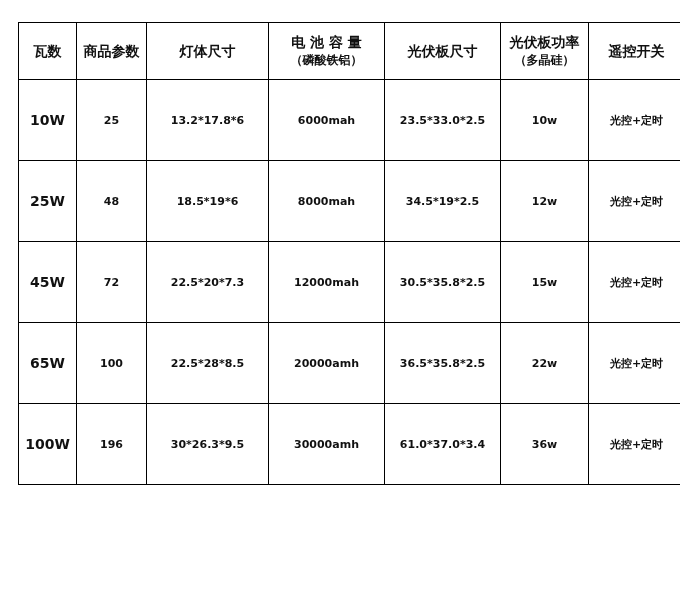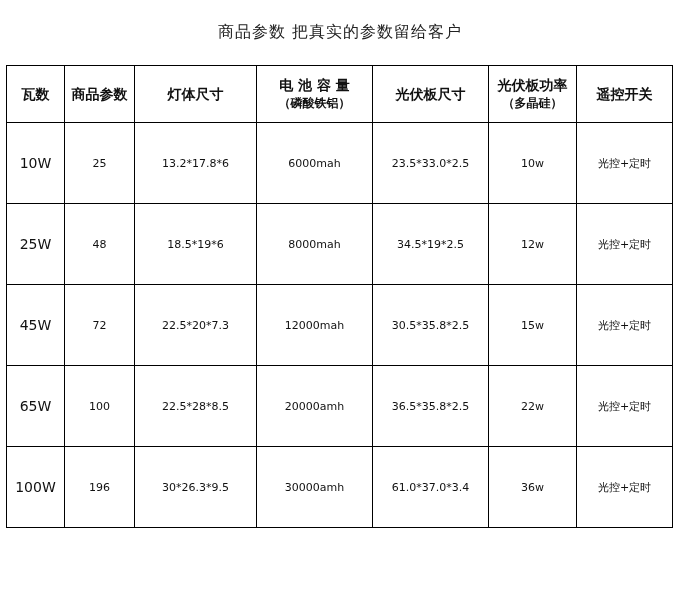--- a/index.html
+++ b/index.html
@@ -30,21 +30,21 @@
     line-height: 1.2;
   }
   .subtitle {
     text-align: center;
     font-size: 16px;
     color: #222222;
     margin-top: 22px;
     letter-spacing: 1px;
   }
   .table-wrap {
-    margin: 22px 18px 0 6px;
+    margin: 22px 18px 0 18px;
   }
   table.spec {
     border-collapse: collapse;
     width: 644px;
     table-layout: fixed;
   }
   table.spec th, table.spec td {
     border: 1px solid #000000;
     text-align: center;
     vertical-align: middle;
@@ -58,40 +58,39 @@
     font-size: 14px;
     line-height: 1.35;
   }
   table.spec thead th .sub {
     font-size: 12px;
     font-weight: bold;
     display: block;
   }
   table.spec tbody td {
     height: 76px;
-    font-weight: normal;
+    font-weight: bold;
   }
   table.spec tbody td.watt {
     font-size: 14px;
   }
   
   col.c0 { width: 58px; }
   col.c1 { width: 70px; }
   col.c2 { width: 122px; }
   col.c3 { width: 116px; }
   col.c4 { width: 116px; }
   col.c5 { width: 88px; }
   col.c6 { width: 96px; }
 </style>
 </head>
 <body>
 
 <div class="page">
 
-  <div class="subtitle">商品参数  把真实的参数留给客户</div>
 
   <div class="table-wrap">
     <table class="spec">
       <colgroup>
         <col class="c0">
           <col class="c1">
           <col class="c2">
           <col class="c3">
           <col class="c4">
           <col class="c5">

